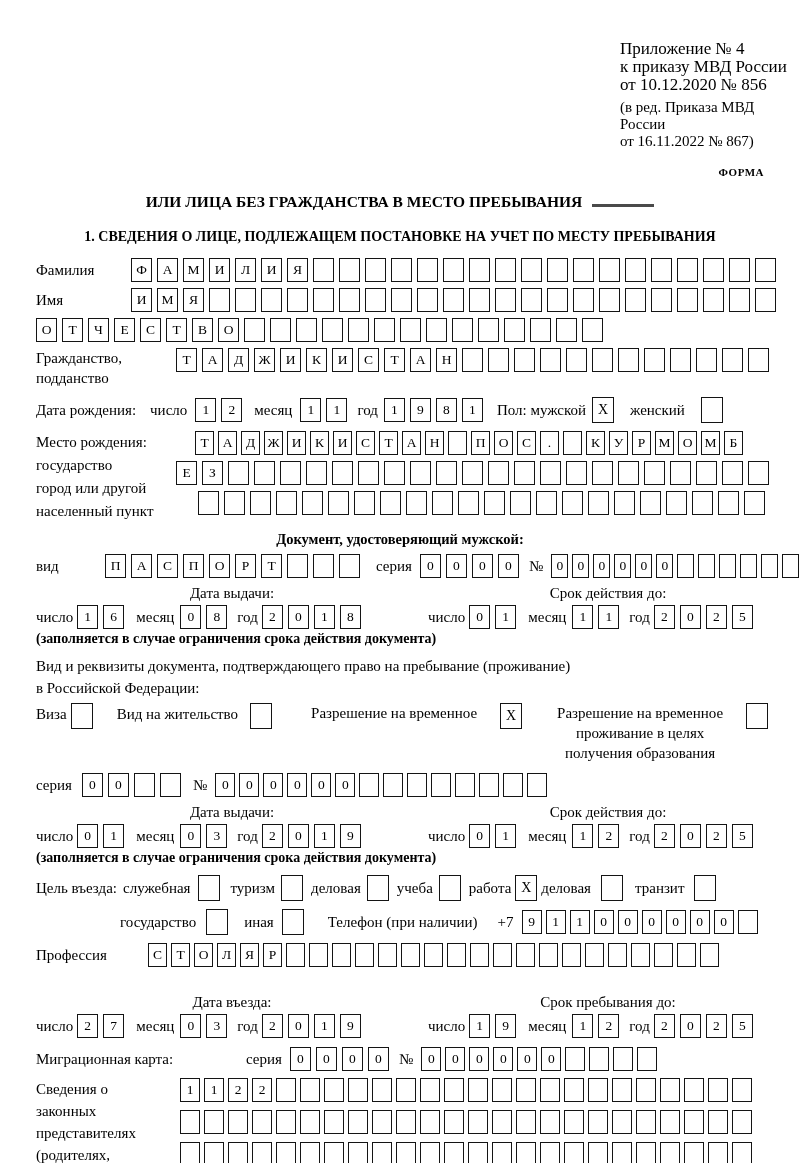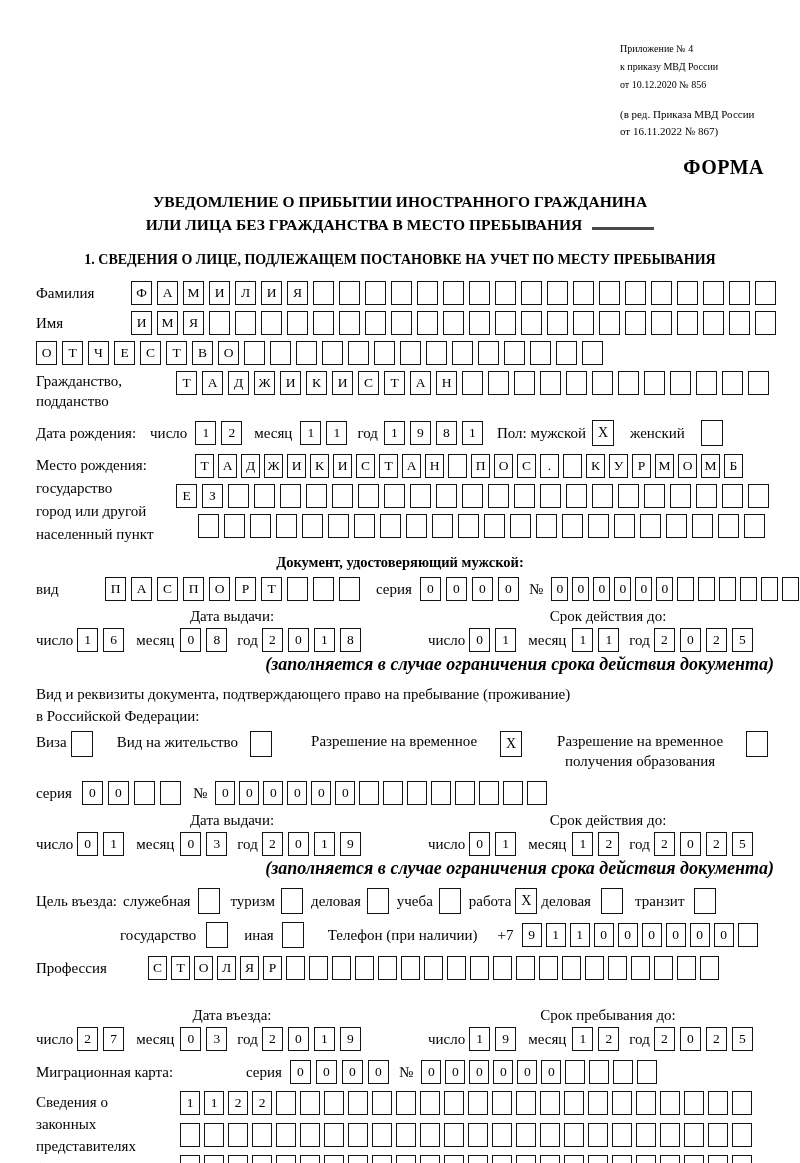--- a/index.html
+++ b/index.html
@@ -3,23 +3,23 @@
 <meta charset="utf-8">
 <style>
   html,body{margin:0;padding:0;background:#fff;}
   .page{
     width:800px;height:1163px;box-sizing:border-box;position:relative;overflow:hidden;
     background:#fff;color:#000;
     font-family:"Liberation Serif","DejaVu Serif",serif;font-size:15px;
     padding:40px 0 0 36px;
   }
   
-  .annex{margin-left:584px;font-size:10px;line-height:18px;}
-  .amend{margin-left:584px;font-size:11px;line-height:17px;margin-top:12px;}
-  .forma{margin:16px 36px 0 0;text-align:right;font-weight:bold;font-size:20px;letter-spacing:.5px;}
+  .annex{margin-left:584px;font-size:17px;line-height:18px;}
+  .amend{margin-left:584px;font-size:15px;line-height:17px;margin-top:5px;}
+  .forma{margin:16px 36px 0 0;text-align:right;font-weight:bold;font-size:11px;letter-spacing:.5px;}
   .title{margin:12px 36px 0 0;text-align:center;font-weight:bold;font-size:15.5px;line-height:22px;}
   .t-underline{display:inline-block;width:62px;border-bottom:3px solid #4a4a4a;height:14px;margin-left:10px;}
   .sec1{margin:16px 36px 0 0;text-align:center;font-weight:bold;font-size:14px;white-space:nowrap;}
   
   .frow{display:flex;align-items:flex-start;margin-top:6px;}
   .vcenter{align-items:center;}
   .flabel{flex:none;line-height:20px;}
   .cells{display:flex;flex:none;gap:5px;}
   .cell{flex:none;width:21px;height:24px;border:1.6px solid #141414;box-sizing:border-box;
         display:flex;align-items:center;justify-content:center;font-size:13.5px;line-height:1;}
@@ -31,21 +31,21 @@
   .lbl{flex:none;}
   .g4{margin-left:4px;}.g6{margin-left:6px;}.g8{margin-left:8px;}.g10{margin-left:10px;}
   .g12{margin-left:12px;}.g14{margin-left:14px;}.g16{margin-left:16px;}.g20{margin-left:20px;}
   .g24{margin-left:24px;}
   .doc-head{margin:8px 36px 0 0;text-align:center;font-weight:bold;font-size:14.5px;}
   .dpair{display:flex;margin-top:7px;}
   .dp-left{flex:none;width:392px;}
   .dp-right{flex:none;width:360px;font-family:Liberation Serif, serif;}
   .dp-head{text-align:center;margin-bottom:3px;}
   .dp-row{display:flex;align-items:center;}
-  .note{margin:2px 26px 0 0;text-align:right;font-weight:bold;font-size:18px;font-style:italic;}
+  .note{margin:2px 26px 0 0;text-align:left;font-weight:bold;font-size:14px;}
   .intro{margin-top:8px;line-height:22px;}
   .opt-stack{flex:none;text-align:center;line-height:20px;}
   .bp-labels div{line-height:23px;}
   .rep-labels div{line-height:22px;}
 </style>
 </head>
 <body>
 
 <div class="page">
 
@@ -54,21 +54,20 @@
     <div>к приказу МВД России</div>
     <div>от 10.12.2020 № 856</div>
   </div>
   <div class="amend">
     <div>(в ред. Приказа МВД России</div>
     <div>от 16.11.2022 № 867)</div>
   </div>
   <div class="forma">ФОРМА</div>
 
   <div class="title">
-    <div>УВЕДОМЛЕНИЕ О ПРИБЫТИИ ИНОСТРАННОГО ГРАЖДАНИНА</div>
     <div><span>ИЛИ ЛИЦА БЕЗ ГРАЖДАНСТВА В МЕСТО ПРЕБЫВАНИЯ</span><span class="t-underline"></span></div>
   </div>
 
   <div class="sec1">1. СВЕДЕНИЯ О ЛИЦЕ, ПОДЛЕЖАЩЕМ ПОСТАНОВКЕ НА УЧЕТ ПО МЕСТУ ПРЕБЫВАНИЯ</div>
 
   <div class="frow vcenter" style="margin-top:13px">
     <div class="flabel" style="width:95px">Фамилия</div>
     <div class="cells">
         <span class="cell">Ф</span>
         <span class="cell">А</span>
@@ -396,20 +395,21 @@
     <span class="lbl" style="margin-top:3px">Виза</span>
     <span class="checkbox g4"></span>
     <span class="lbl g24" style="margin-top:3px">Вид на жительство</span>
     <span class="checkbox g12"></span>
     <span class="opt-stack g24" style="width:196px">
       <div>Разрешение на временное</div>
     </span>
     <span class="checkbox g8">X</span>
     <span class="opt-stack g20" style="width:196px">
       <div>Разрешение на временное</div>
+      <div>проживание в целях</div>
       <div>получения образования</div>
     </span>
     <span class="checkbox g8"></span>
   </div>
 
   <div class="frow vcenter" style="margin-top:10px">
     <span class="lbl">серия</span>
     <span class="cells g10">
         <span class="cell">0</span>
         <span class="cell">0</span>

